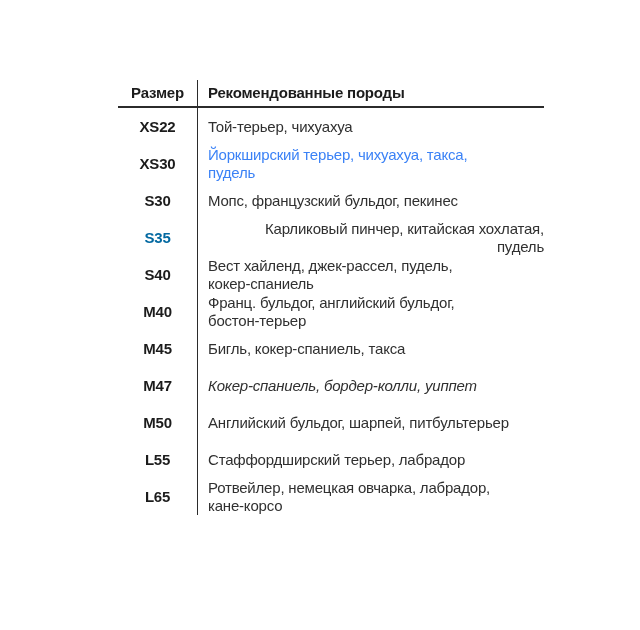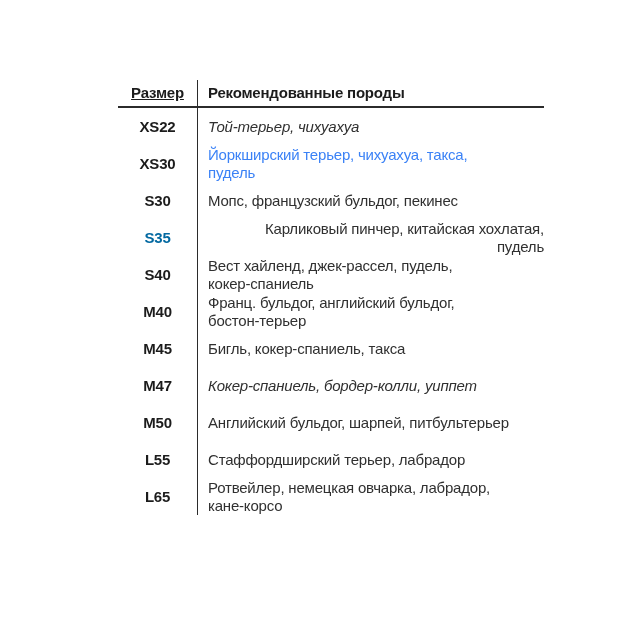--- a/index.html
+++ b/index.html
@@ -30,21 +30,20 @@
     vertical-align: middle;
   }
   .size-chart th {
     height: 26px;
     font-weight: bold;
     color: #1c1c1c;
     border-bottom: 2px solid #2b2b2b;
   }
   th.size-col {
     width: 79px;
-    text-decoration: underline;
   }
   th.breeds-col {
     width: 336px;
     text-align: left;
     padding-left: 10px;
     border-left: 1.5px solid #2b2b2b;
   }
   td.size-cell {
     width: 79px;
     height: 37px;
@@ -67,21 +66,21 @@
 <table class="size-chart">
   <thead>
     <tr>
       <th class="size-col" style="color: rgb(28, 28, 28); border-bottom-color: rgb(43, 43, 43);">Размер</th>
       <th class="breeds-col" style="color: rgb(28, 28, 28); border-bottom-color: rgb(43, 43, 43); border-left-color: rgb(43, 43, 43);">Рекомендованные породы</th>
     </tr>
   </thead>
   <tbody id="rows-body">
   <tr>
     <td class="size-cell" style="color: rgb(28, 28, 28);">XS22</td>
-    <td class="breeds-cell" style="border-left-color: rgb(43, 43, 43); color: rgb(48, 48, 48); font-style: italic;">Той-терьер, чихуахуа</td>
+    <td class="breeds-cell" style="border-left-color: rgb(43, 43, 43); color: rgb(48, 48, 48);">Той-терьер, чихуахуа</td>
   </tr>
 
 
   <tr>
     <td class="size-cell" style="color: rgb(28, 28, 28);">XS30</td>
     <td class="breeds-cell" style="border-left-color: rgb(43, 43, 43); color: #3b82f6;">Йоркширский терьер, чихуахуа, такса,
 пудель</td>
   </tr>
 
   <tr>

